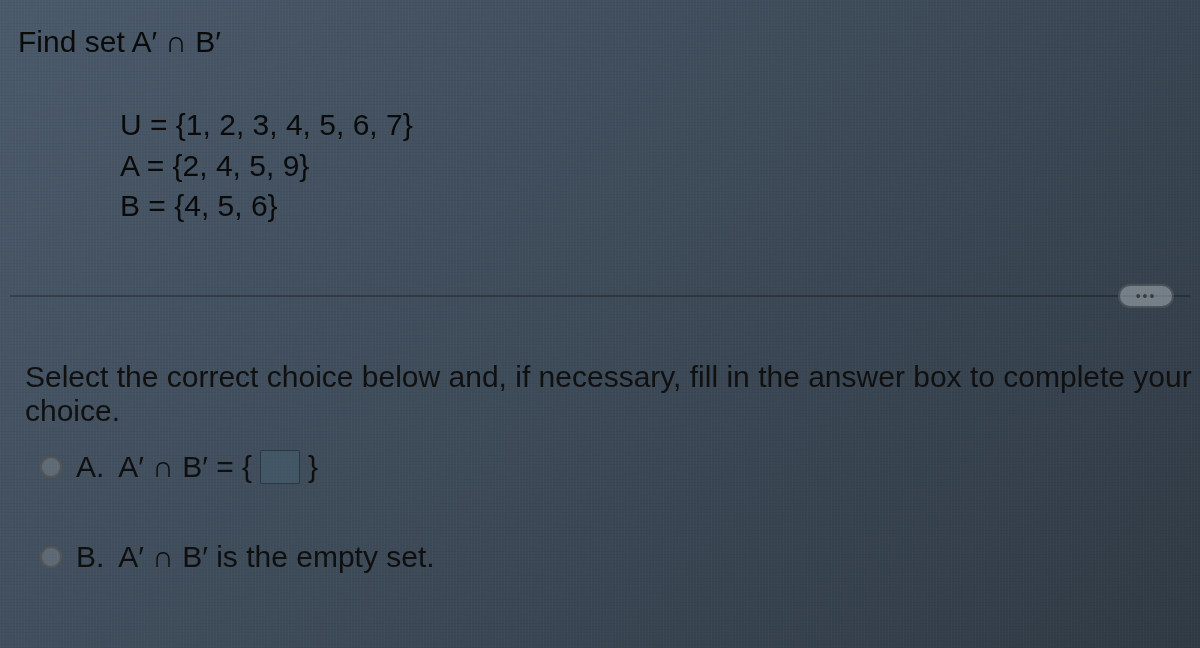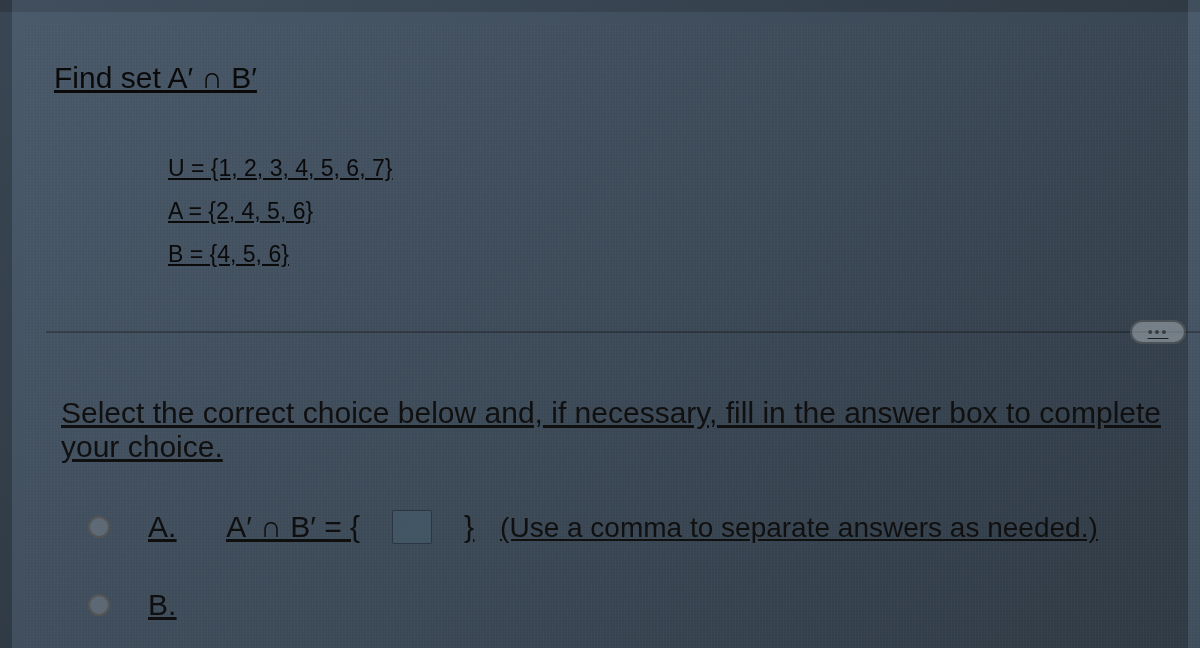--- a/index.html
+++ b/index.html
@@ -1,19 +1,18 @@
 <!DOCTYPE html>
 <html><head>
   <meta charset="utf-8">
   <style>
     * {
-      margin: 12px;
+      margin: 0;
       padding: 0;
       box-sizing: border-box;
-      text-decoration: underline;
     }
     body {
       width: 1200px;
       height: 648px;
       background: linear-gradient(135deg, #4a5a6a 0%, #3d4a58 50%, #2f3a44 100%);
       font-family: Arial, Helvetica, sans-serif;
       color: #1a1a1a;
       position: relative;
       overflow: hidden;
     }
@@ -34,21 +33,21 @@
       top: 25px;
       left: 18px;
       font-size: 30px;
       color: #0a0a0a;
       font-weight: 400;
     }
     .given-block {
       position: absolute;
       top: 105px;
       left: 120px;
-      font-size: 23px;
+      font-size: 30px;
       line-height: 1.35;
       color: #0a0a0a;
     }
     .divider-line {
       position: absolute;
       top: 295px;
       left: 10px;
       right: 10px;
       height: 2px;
       background: rgba(0,0,0,0.25);
@@ -101,21 +100,21 @@
       cursor: pointer;
     }
     .choice-label {
       font-size: 30px;
       color: #0f0f0f;
     }
     .choice-text {
       font-size: 30px;
       color: #0f0f0f;
       display: flex;
-      align-items: flex-end;
+      align-items: center;
       gap: 8px;
     }
     .answer-box {
       display: inline-block;
       width: 40px;
       height: 34px;
       background: rgba(70,95,110,0.55);
       border: 1px solid rgba(0,0,0,0.35);
       border-radius: 2px;
       vertical-align: middle;
@@ -126,39 +125,39 @@
       margin-left: 6px;
     }
   </style>
 </head>
 <body>
 
 <div class="question-title">Find set A′ ∩ B′</div>
 
 <div class="given-block">
   <div>U = {1, 2, 3, 4, 5, 6, 7}</div>
-  <div>A = {2, 4, 5, 6}</div>
+  <div>A = {2, 4, 5, 9}</div>
   <div>B = {4, 5, 6}</div>
 </div>
 
 <div class="divider-line"></div>
 
 <div class="ellipsis-pill" title="•••">
   <span>•••</span>
 </div>
 
 <div class="instruction-text">Select the correct choice below and, if necessary, fill in the answer box to complete your choice.</div>
 
 <div class="choice-row choice-a">
   <div class="radio-outer"></div>
   <span class="choice-label">A.</span>
   <span class="choice-text">
     <span>A′ ∩ B′ = {</span>
     <span class="answer-box"></span>
     <span>}</span>
-    <span class="hint-text">(Use a comma to separate answers as needed.)</span>
   </span>
 </div>
 
 <div class="choice-row choice-b">
   <div class="radio-outer"></div>
   <span class="choice-label">B.</span>
+  <span class="choice-text">A′ ∩ B′ is the empty set.</span>
 </div>
 
 </body></html>

